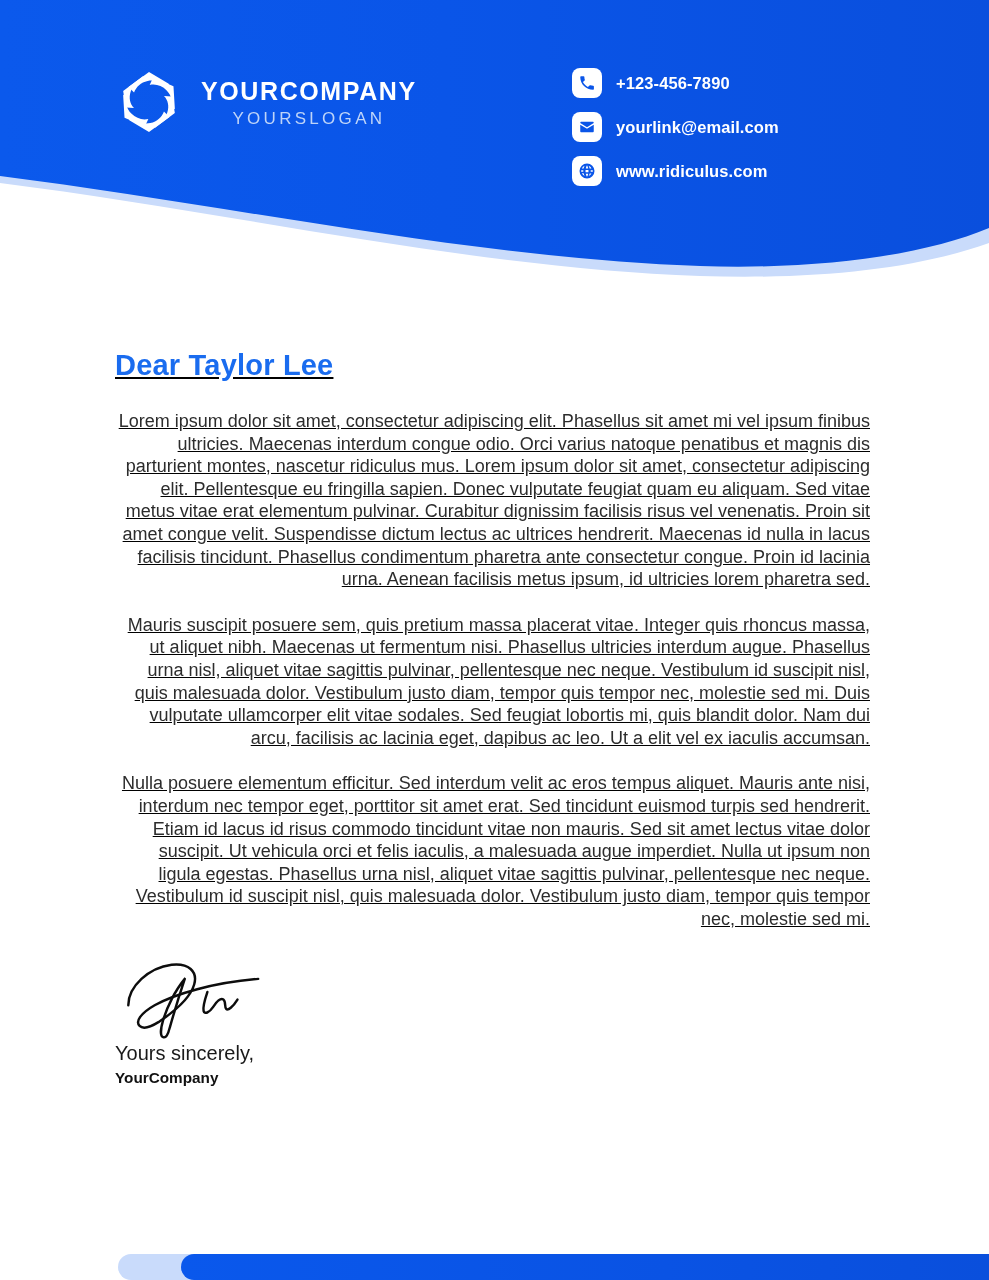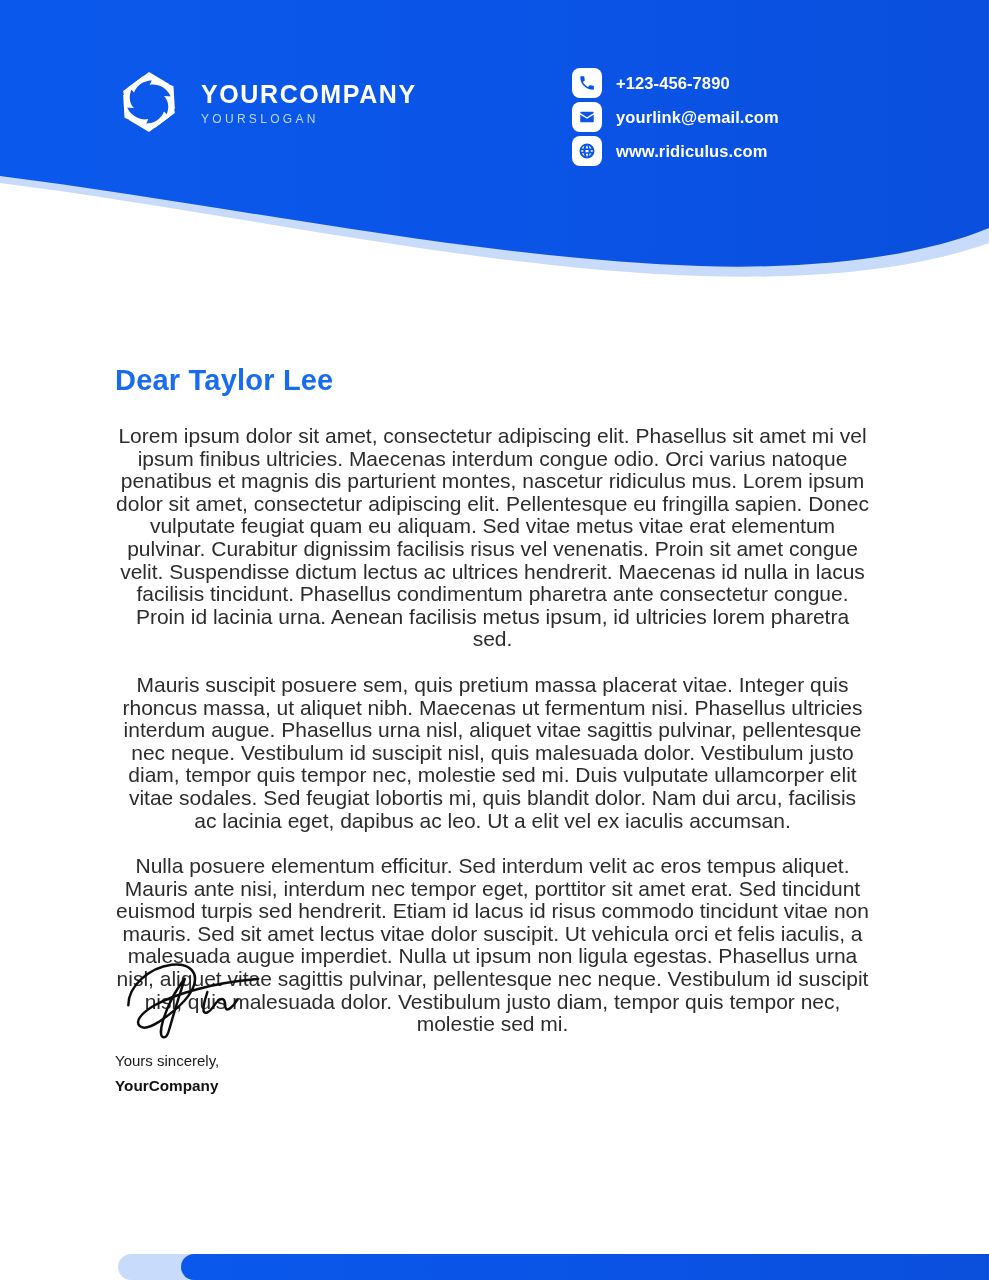--- a/index.html
+++ b/index.html
@@ -68,35 +68,36 @@
   .brand-name {
     color: #ffffff;
     font-size: 25px;
     font-weight: bold;
     letter-spacing: 1.6px;
     line-height: 1.05;
   }
 
   .brand-slogan {
     color: #bed4f8;
-    font-size: 12px;
+    font-size: 17px;
     font-weight: normal;
     letter-spacing: 3.3px;
     line-height: 1.05;
     margin-top: 6px;
+    text-align: center;
   }
 
   
   .contact-list {
     position: absolute;
     left: 572px;
     top: 68px;
     display: flex;
     flex-direction: column;
-    gap: 4px;
+    gap: 14px;
   }
 
   .contact-row {
     display: flex;
     align-items: center;
     gap: 14px;
   }
 
   .contact-icon {
     width: 30px;
@@ -116,37 +117,38 @@
     font-size: 16.5px;
     font-weight: bold;
     letter-spacing: 0.1px;
     white-space: nowrap;
   }
 
   
   .letter {
     position: absolute;
     left: 115px;
-    top: 364px;
+    top: 349px;
     width: 755px;
+    text-decoration: underline;
   }
 
   .greeting {
     color: #1a6cef;
     font-size: 29px;
     font-weight: bold;
     letter-spacing: 0.2px;
     margin-bottom: 28px;
   }
 
   .paragraph {
     color: #2c2c2c;
-    font-size: 21px;
+    font-size: 18px;
     line-height: 22.6px;
-    text-align: center;
+    text-align: right;
     margin-bottom: 23px;
   }
 
   .paragraph:last-child { margin-bottom: 0; }
 
   
   .signature-block {
     position: absolute;
     left: 115px;
     top: 958px;
@@ -155,23 +157,23 @@
 
   .signature-mark {
     width: 160px;
     height: 85px;
     display: block;
     margin-left: 2px;
   }
 
   .sign-off {
     color: #1a1a1a;
-    font-size: 15px;
+    font-size: 20px;
     line-height: 20px;
-    margin-top: 8px;
+    margin-top: 0;
   }
 
   .sign-company {
     color: #111111;
     font-size: 15.3px;
     font-weight: bold;
     line-height: 20px;
     margin-top: 5px;
   }
 

